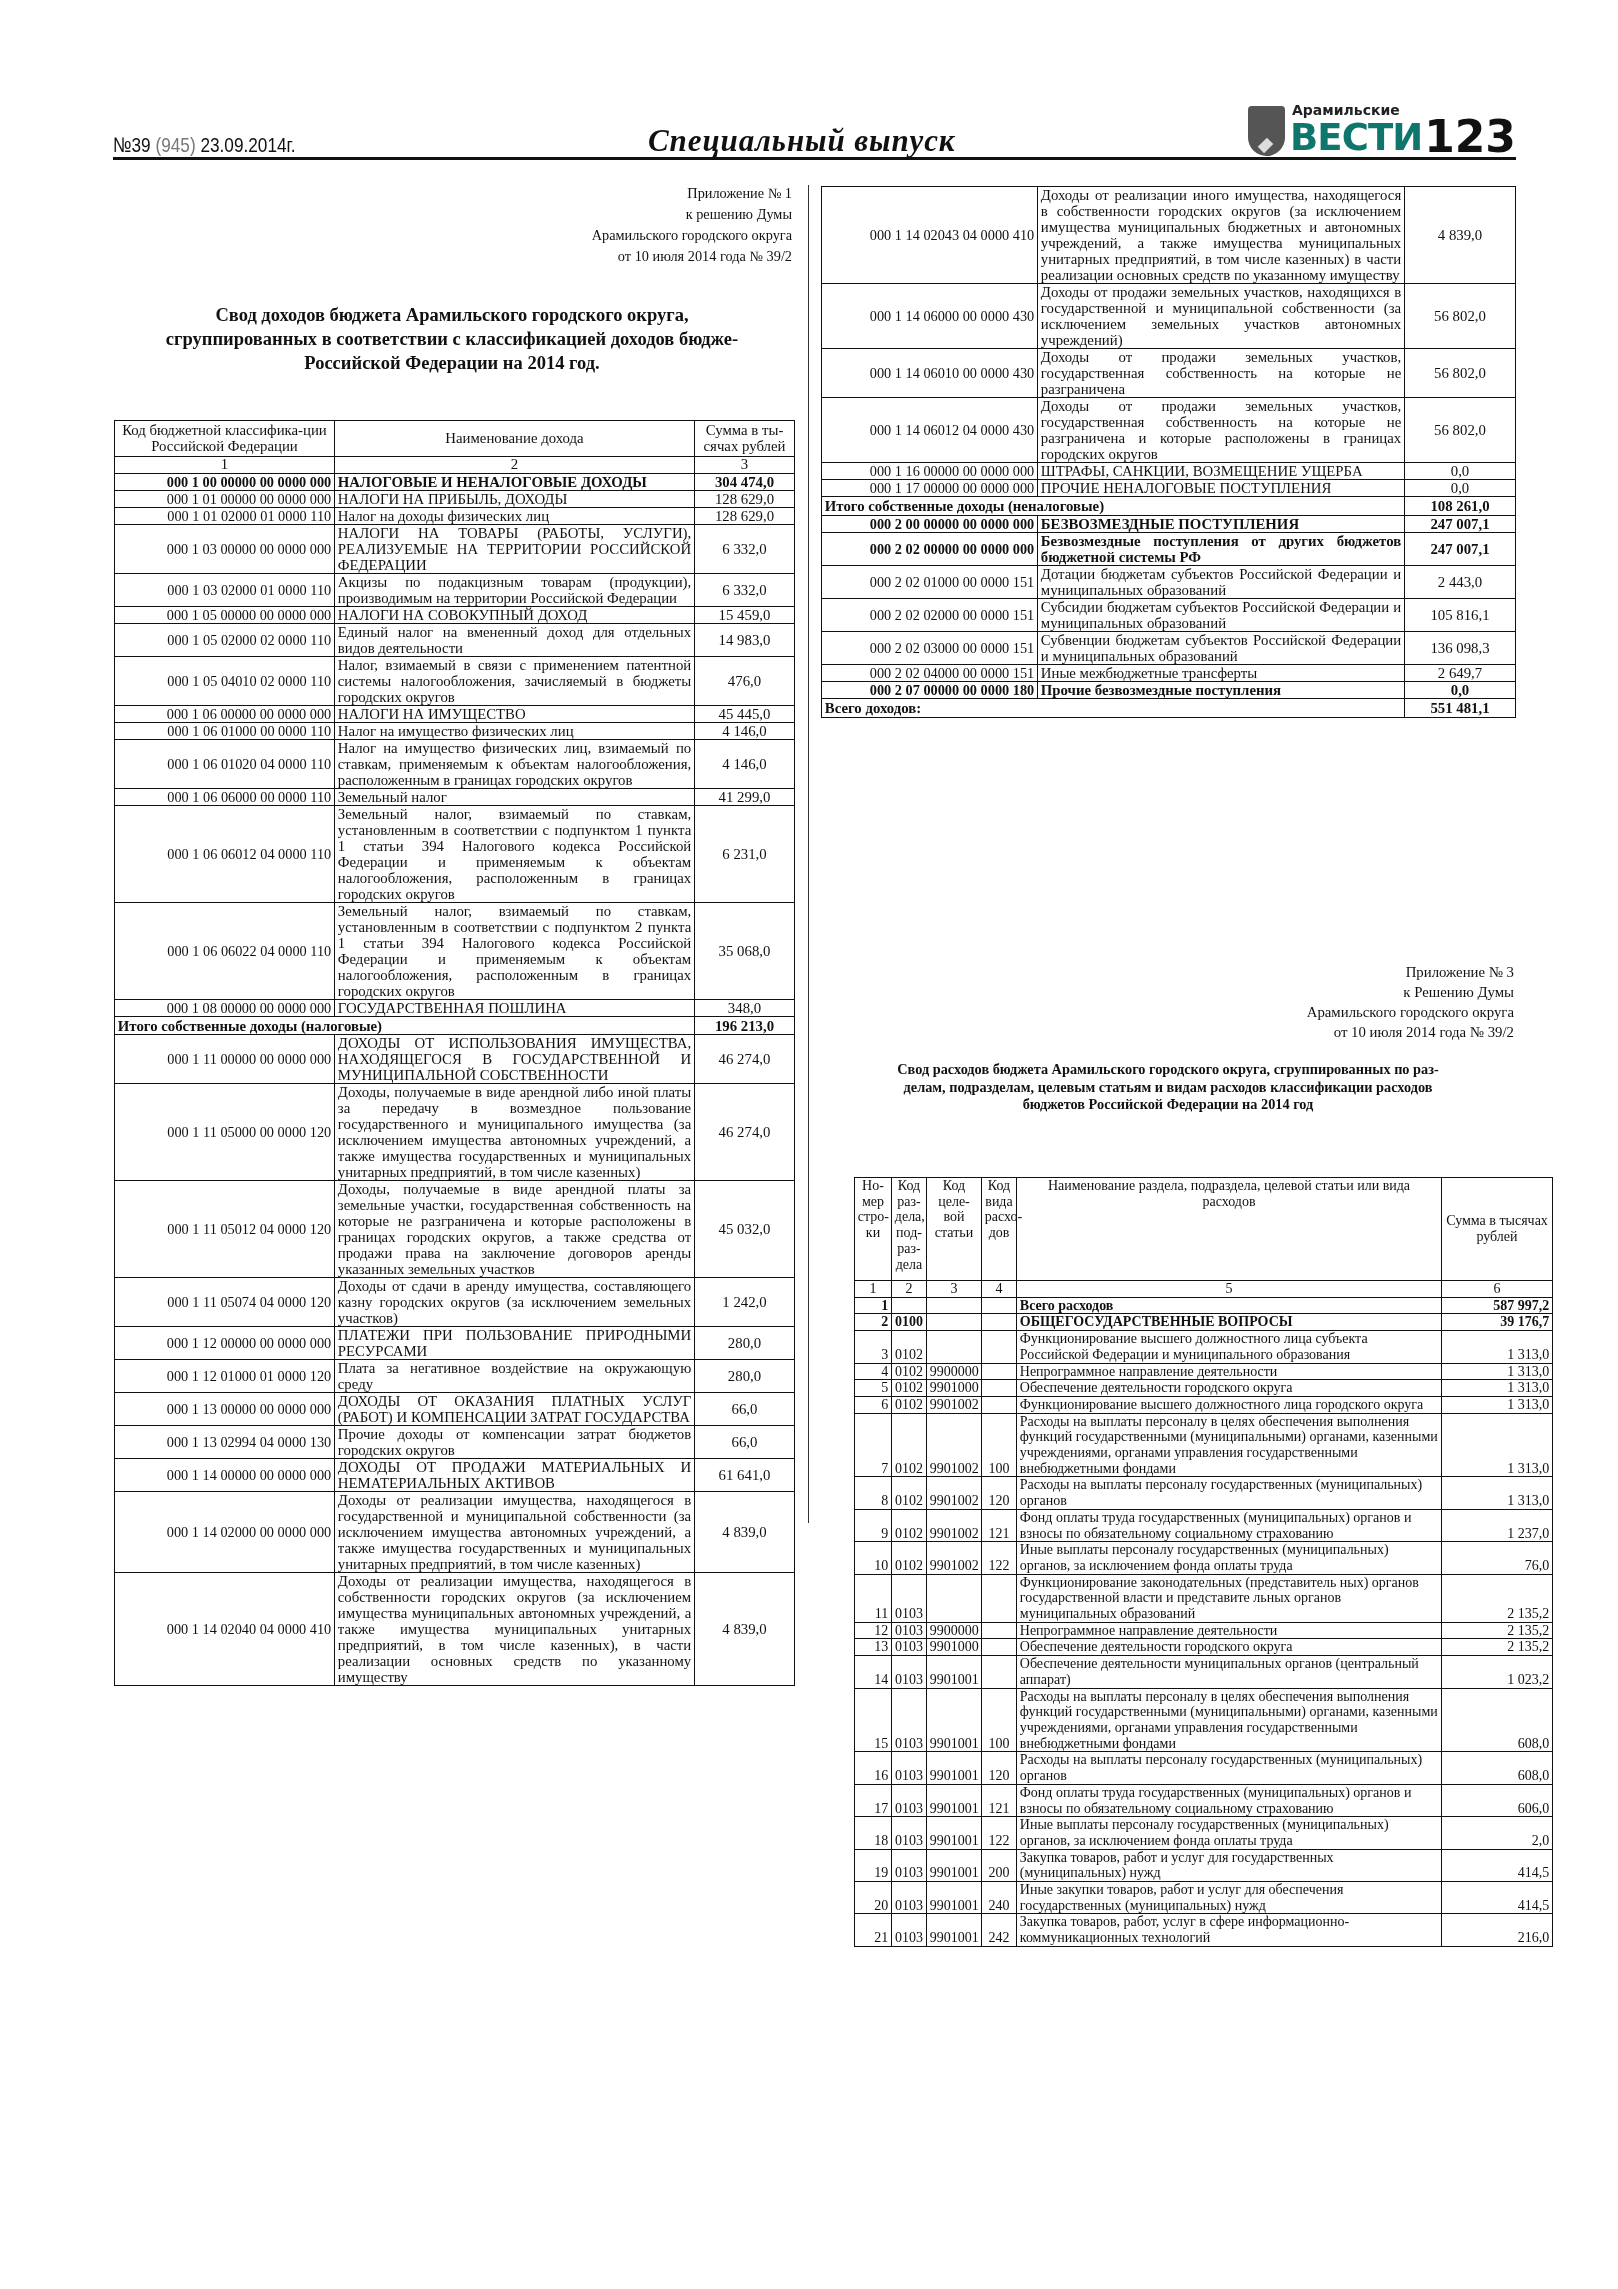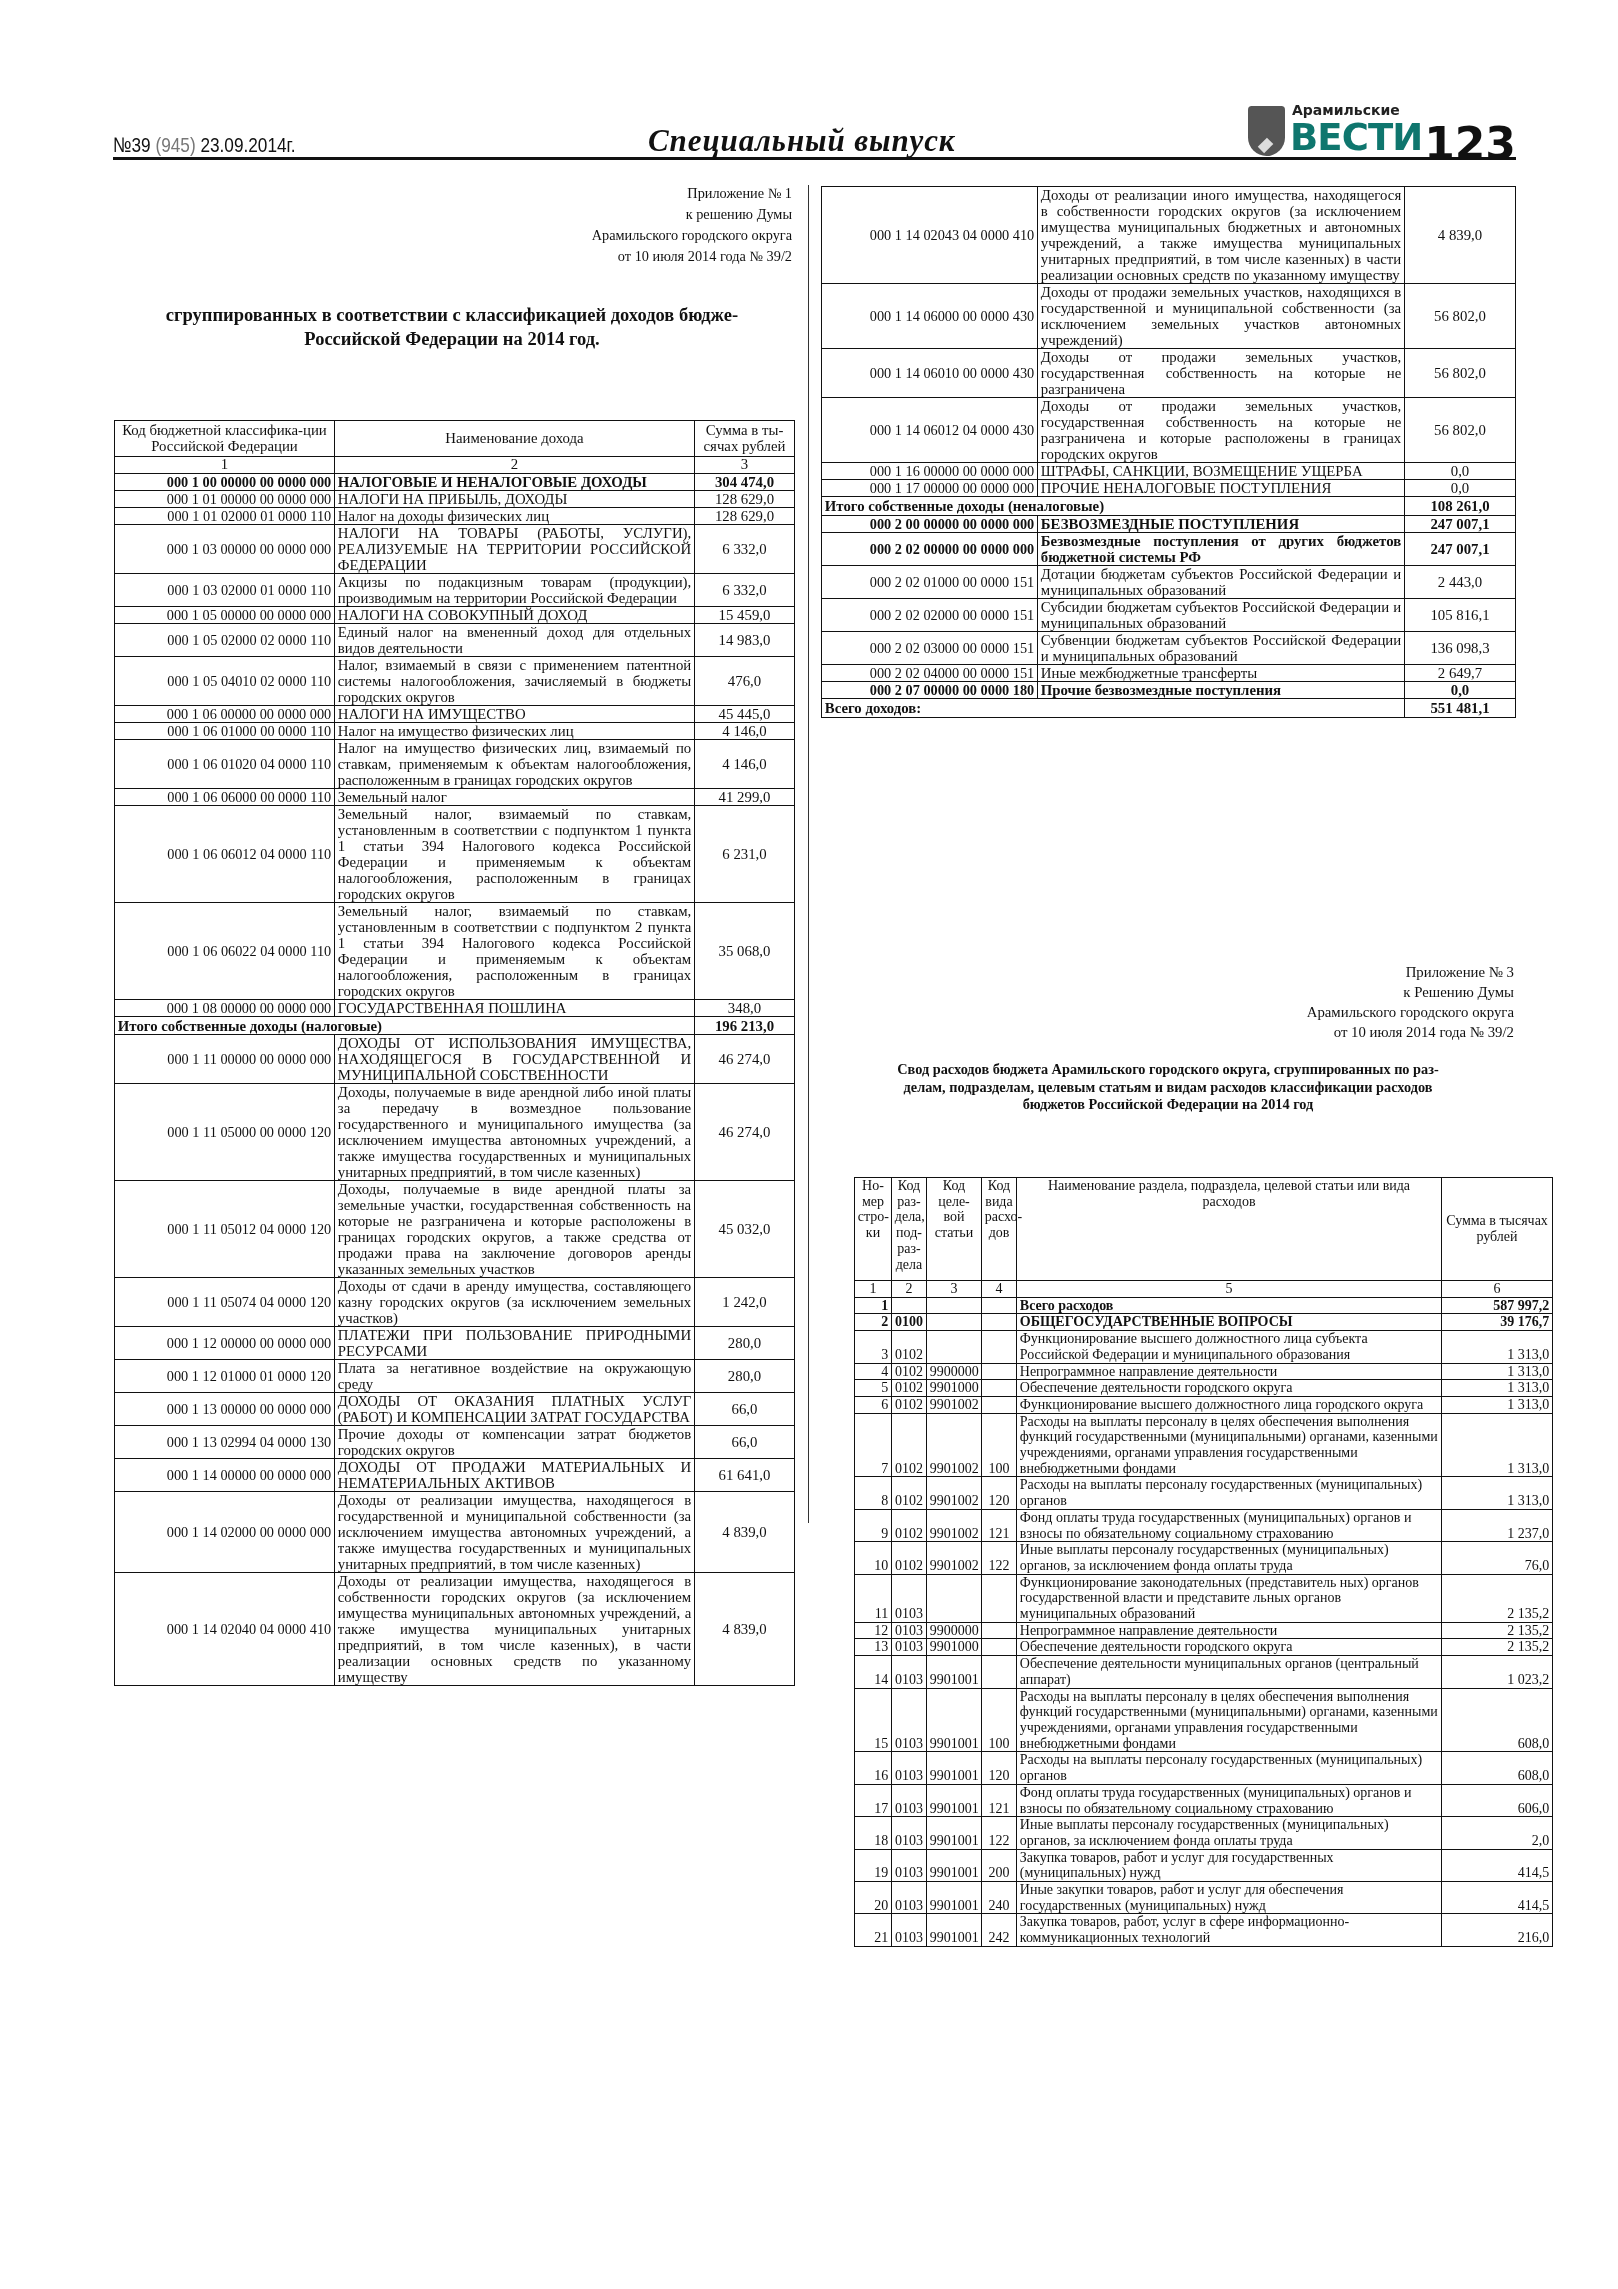--- a/index.html
+++ b/index.html
@@ -9,21 +9,21 @@
   
   .masthead { position: absolute; left: 113px; top: 102px; width: 1403px; height: 59px; }
   .issue { position: absolute; left: 0; bottom: 3.7px; font-family: "Liberation Sans", sans-serif; font-size: 21px; transform: scaleX(0.82); transform-origin: left bottom; letter-spacing: 0; }
   .issue .num2 { color: #777; }
   .special { position: absolute; left: 535px; bottom: 1.8px; font-family: "Liberation Serif", serif; font-style: italic; font-weight: bold; font-size: 31px; letter-spacing: 0.9px; }
   .logo { position: absolute; left: 1135px; top: 0; width: 166px; height: 55px; }
   .logo .crest { position: absolute; left: 0; top: 3.7px; width: 37px; height: 50px; background: #555; border-radius: 3.7px 3.7px 18.5px 18.5px; }
   .logo .crest:after { content: ""; position: absolute; left: 13px; top: 33px; width: 9.2px; height: 13px; background: #ddd; transform: rotate(45deg); }
   .logo .t1 { position: absolute; left: 44px; top: 0; font-family: "DejaVu Sans", sans-serif; font-size: 14px; font-weight: bold; color: #222; }
   .logo .t2 { position: absolute; left: 42px; top: 14.8px; font-family: "DejaVu Sans", sans-serif; font-size: 37px; font-weight: bold; color: #0f766e; line-height: 41px; letter-spacing: -0.9px; }
-  .pagenum { position: absolute; right: 0; top: 16px; font-family: "DejaVu Sans", sans-serif; font-size: 44px; font-weight: bold; line-height: 52px; }
+  .pagenum { position: absolute; right: 0; top: 9px; font-family: "DejaVu Sans", sans-serif; font-size: 44px; font-weight: bold; line-height: 52px; }
   .rule { position: absolute; left: 113px; top: 157px; width: 1403px; height: 2.8px; background: #111; }
 
   .colsep { position: absolute; left: 808px; top: 185px; width: 0.9px; height: 1338px; background: #333; }
 
   .annex { position: absolute; text-align: right; font-size: 14.3px; line-height: 21px; }
   .title { position: absolute; text-align: center; font-weight: bold; }
 
   table { border-collapse: collapse; table-layout: fixed; position: absolute; }
   td { border: 1.8px solid #111; font-size: 14.8px; line-height: 16px; padding: 0 2.8px; vertical-align: middle; }
   td.code { text-align: right; white-space: nowrap; font-size: 14.3px; }
@@ -58,20 +58,21 @@
 <div class="rule"></div>
 <div class="colsep"></div>
 
 <div class="annex" style="left:369px; top:183px; width:423px;">
   <div>Приложение № 1</div>
   <div>к решению Думы</div>
   <div>Арамильского городского округа</div>
   <div>от 10  июля 2014 года № 39/2</div>
 </div>
 <div class="title" style="left:115px; top:303px; width:674px; font-size:18.5px; line-height:24px;">
+  <div>Свод  доходов  бюджета Арамильского городского округа,</div>
   <div>сгруппированных в соответствии с классификацией доходов бюдже-</div>
   <div>Российской Федерации на 2014 год.</div>
 </div>
 
 <table id="t1" style="left:114px; top:420px; width:679px;">
   <colgroup>
       <col style="width:220px">
       <col style="width:360px">
       <col style="width:100px">
     </colgroup>

